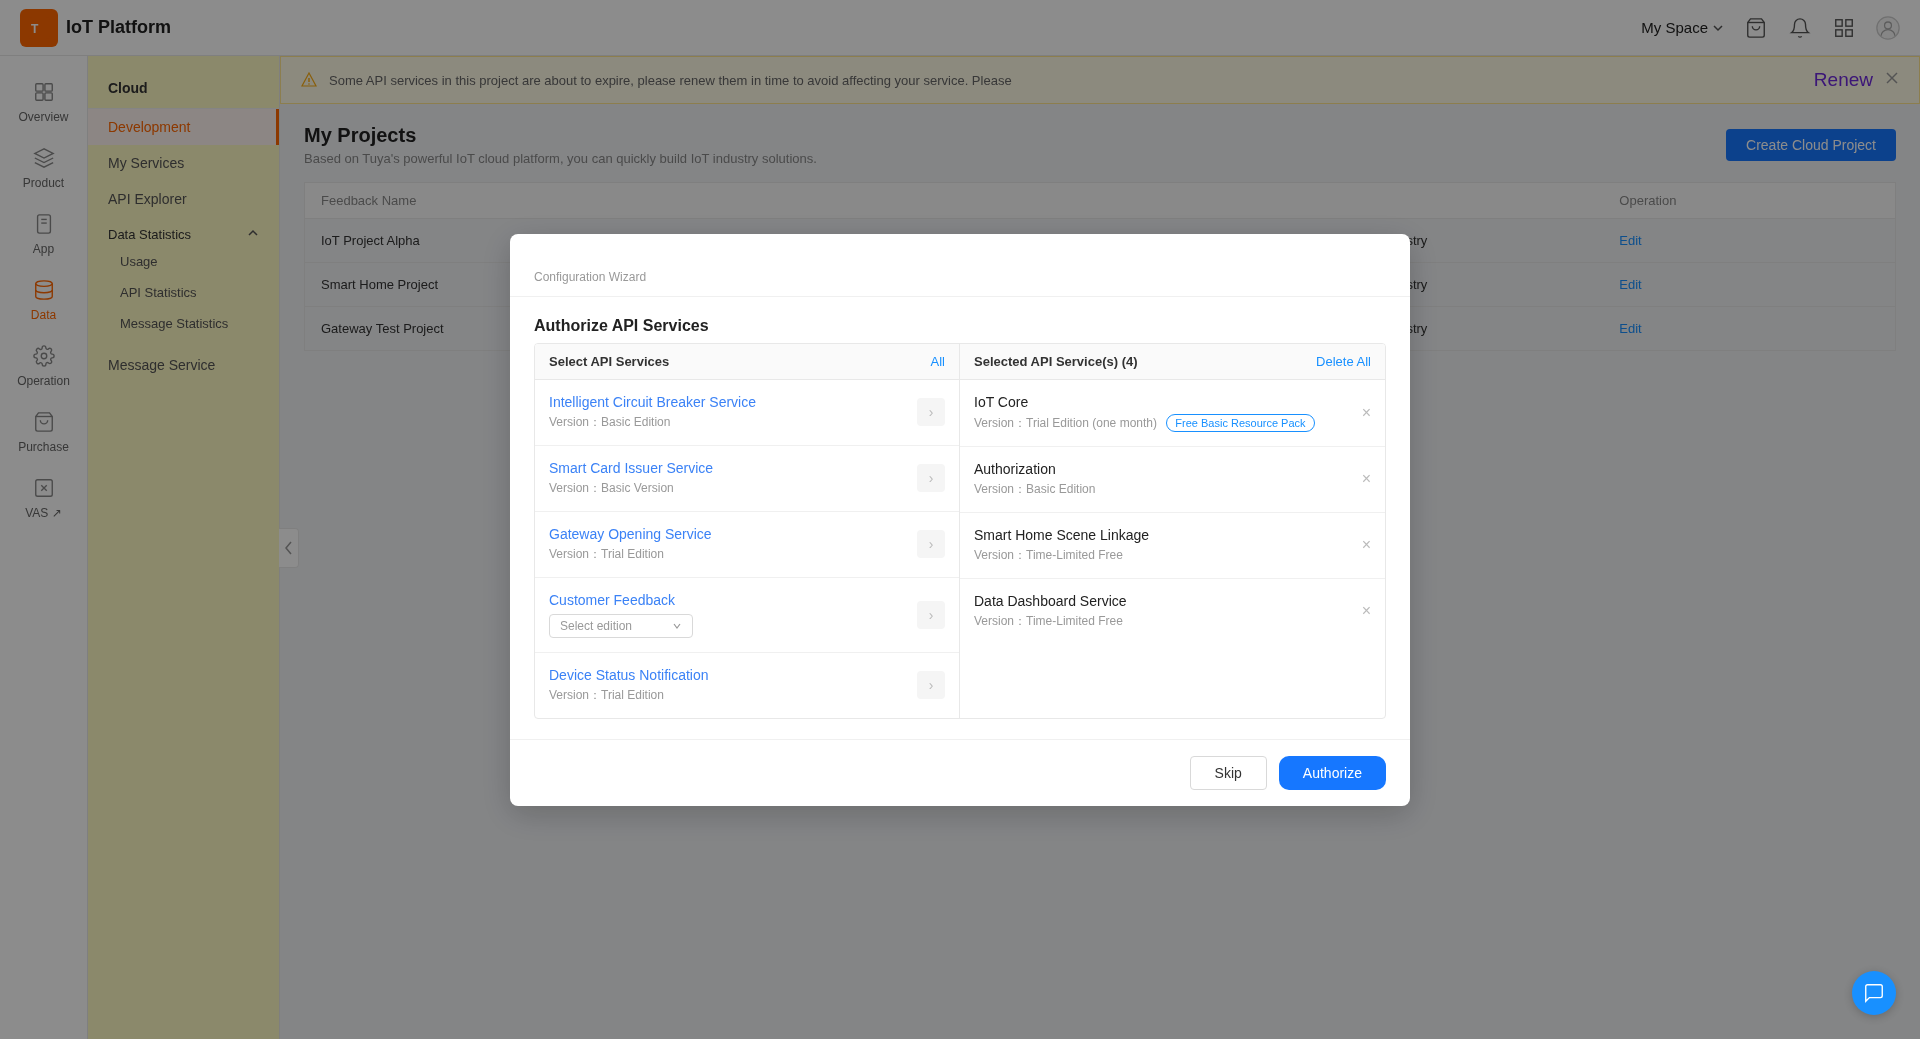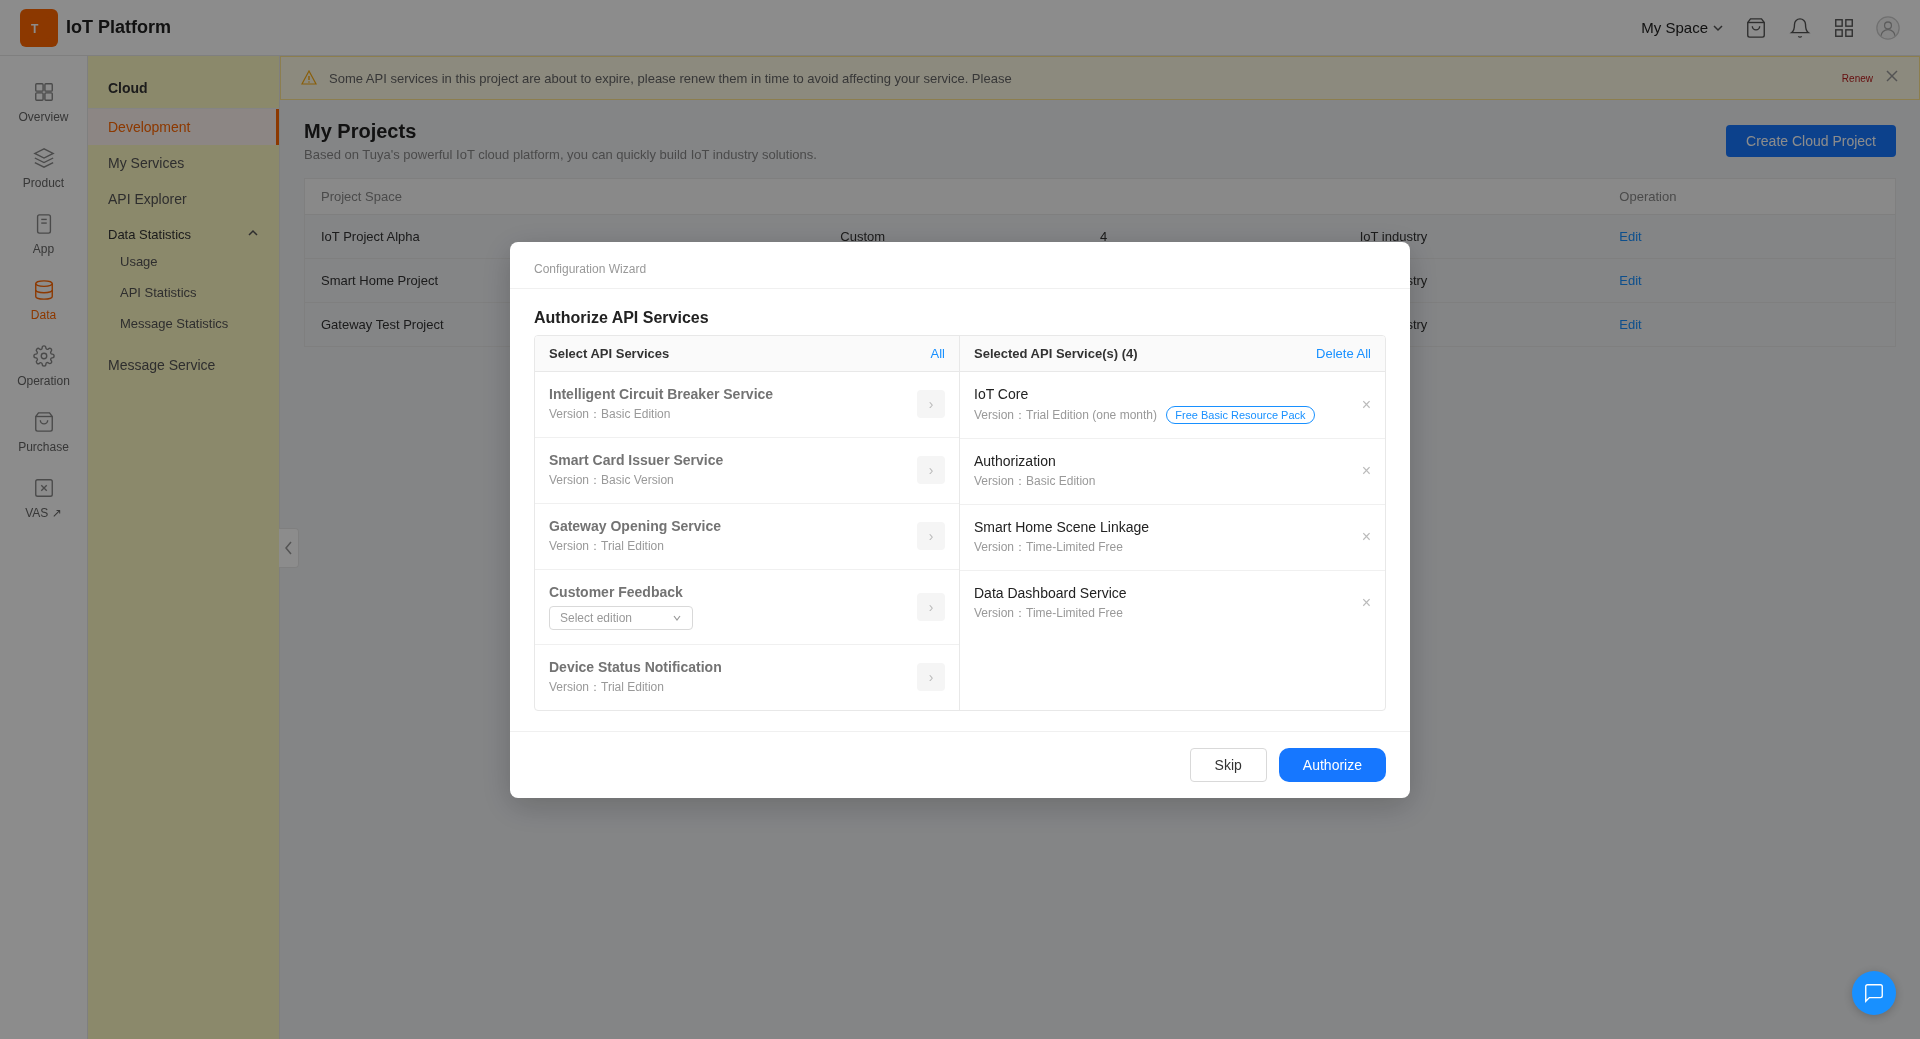--- a/index.html
+++ b/index.html
@@ -31,53 +31,53 @@
     .sidebar-second-item { display: flex; align-items: center; padding: 10px 20px; font-size: 14px; color: #555; cursor: pointer; }
     .sidebar-second-item.active { color: #ff6600; background: #fff5f0; border-right: 3px solid #ff6600; }
     .sidebar-second-sub { padding: 8px 20px 8px 32px; font-size: 13px; color: #555; cursor: pointer; }
 
     
     .content-area { flex: 1; padding: 0; overflow: auto; position: relative; }
 
     
     .warning-banner { background: #fffbe6; border: 1px solid #ffe58f; padding: 12px 20px; display: flex; align-items: center; gap: 12px; }
     .warning-text { font-size: 13px; color: #666; flex: 1; }
-    .renew-link { color: #b91c1c; cursor: pointer; font-size: 10px; }
+    .renew-link { color: #6d28d9; cursor: pointer; font-size: 19px; }
     .banner-close { color: #999; cursor: pointer; }
 
     
     .page-header { display: flex; justify-content: space-between; align-items: center; padding: 20px 24px 16px; }
     .page-title { font-size: 20px; font-weight: 600; color: #222; }
     .create-btn { background: #1677ff; color: #fff; border: none; border-radius: 4px; padding: 8px 20px; font-size: 14px; cursor: pointer; }
 
     
     .table-area { padding: 0 24px; }
     .table-header { display: grid; grid-template-columns: 2fr 1fr 1fr 1fr 1fr; background: #fafafa; border: 1px solid #e8e8e8; padding: 10px 16px; font-size: 13px; color: #888; }
     .table-row { display: grid; grid-template-columns: 2fr 1fr 1fr 1fr 1fr; border-left: 1px solid #e8e8e8; border-right: 1px solid #e8e8e8; border-bottom: 1px solid #e8e8e8; padding: 14px 16px; font-size: 13px; color: #333; align-items: center; }
     .edit-link { color: #1890ff; cursor: pointer; }
 
     
     .overlay { position: fixed; inset: 0; background: rgba(0,0,0,0.45); z-index: 100; display: flex; align-items: center; justify-content: center; }
 
     
     .modal { background: #fff; border-radius: 8px; width: 900px; max-height: 820px; display: flex; flex-direction: column; overflow: hidden; box-shadow: 0 8px 32px rgba(0,0,0,0.2); }
-    .modal-header { padding: 20px 24px 12px; border-bottom: 1px solid #f0f0f0; }
+    .modal-header { padding: 36px 24px 12px; border-bottom: 1px solid #f0f0f0; }
     .modal-wizard { font-size: 12px; color: #999; }
     .modal-body { flex: 1; overflow: auto; padding: 20px 24px; }
     .modal-section-title { font-size: 16px; font-weight: 600; color: #222; margin-bottom: 8px; }
     .modal-desc { font-size: 13px; color: #666; line-height: 1.6; margin-bottom: 16px; }
     .modal-columns { display: grid; grid-template-columns: 1fr 1fr; gap: 0; border: 1px solid #e8e8e8; border-radius: 4px; overflow: hidden; }
     .modal-col-left { border-right: 1px solid #e8e8e8; }
     .modal-col-header { display: flex; justify-content: space-between; align-items: center; padding: 10px 14px; background: #fafafa; border-bottom: 1px solid #e8e8e8; }
     .modal-col-header-title { font-size: 13px; font-weight: 600; color: #333; }
     .modal-col-header-action { font-size: 13px; color: #1890ff; cursor: pointer; }
     .service-item { display: flex; justify-content: space-between; align-items: center; padding: 14px 14px; border-bottom: 1px solid #f0f0f0; cursor: pointer; }
     .service-item:last-child { border-bottom: none; }
     .service-item-info { }
-    .service-item-name { font-size: 14px; color: #737373; margin-bottom: 4px; font-weight: bold; }
+    .service-item-name { font-size: 14px; color: #3b82f6; margin-bottom: 4px; }
     .service-item-version { font-size: 12px; color: #999; }
     .service-item-arrow { color: #bbb; font-size: 14px; background: #f5f5f5; border-radius: 4px; width: 28px; height: 28px; display: flex; align-items: center; justify-content: center; }
     .select-box { border: 1px solid #d9d9d9; border-radius: 4px; padding: 4px 10px; font-size: 12px; color: #999; width: 144px; display: flex; justify-content: space-between; align-items: center; cursor: pointer; }
 
     
     .selected-item { display: flex; justify-content: space-between; align-items: center; padding: 14px 14px; border-bottom: 1px solid #f0f0f0; }
     .selected-item:last-child { border-bottom: none; }
     .selected-item-info { }
     .selected-item-name { font-size: 14px; color: #222; margin-bottom: 4px; }
     .selected-item-version { font-size: 12px; color: #999; }
@@ -289,21 +289,21 @@
       <div class="page-header">
         <div>
           <div class="page-title">My Projects</div>
           <div style="font-size:13px; color:#888; margin-top:4px;">Based on Tuya's powerful IoT cloud platform, you can quickly build IoT industry solutions.</div>
         </div>
         <button class="create-btn">Create Cloud Project</button>
       </div>
 
       <div class="table-area">
         <div class="table-header">
-          <span>Project Space</span>
+          <span>Feedback Name</span>
           <span></span>
           <span></span>
           <span></span>
           <span>Operation</span>
         </div>
         <div class="table-row">
           <span>IoT Project Alpha</span>
           <span>Custom</span>
           <span>4</span>
           <span>IoT industry</span>

